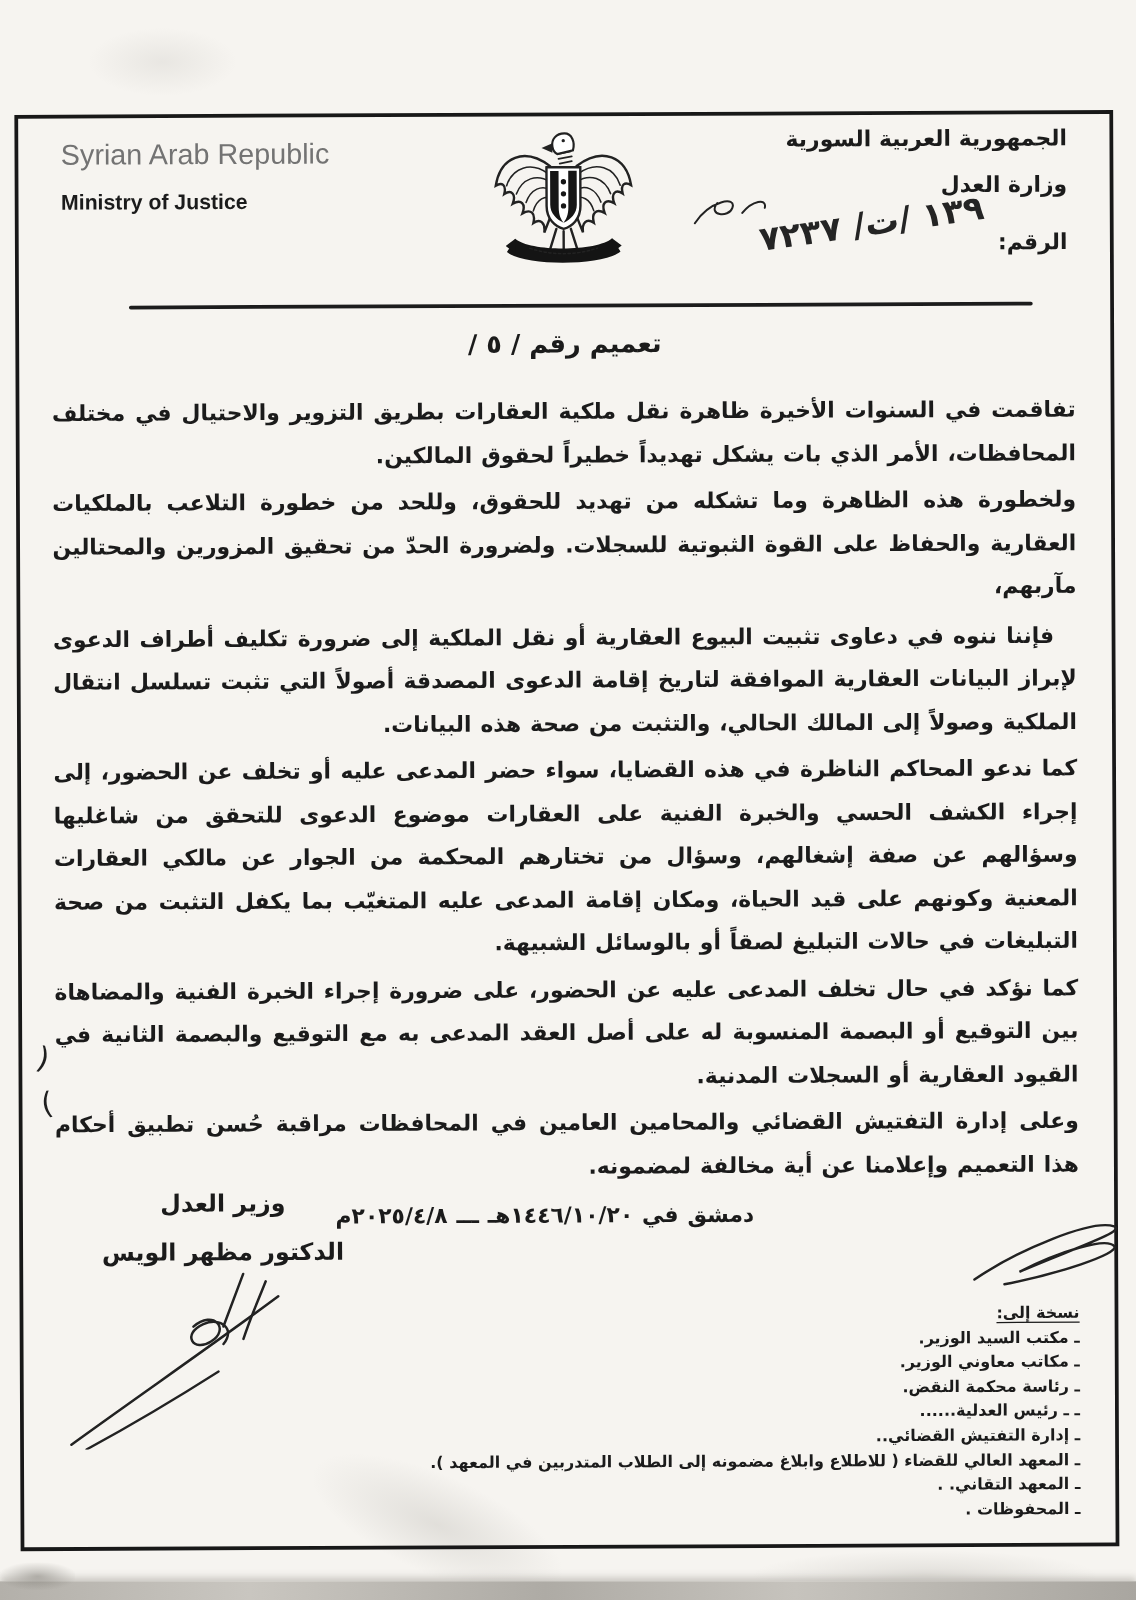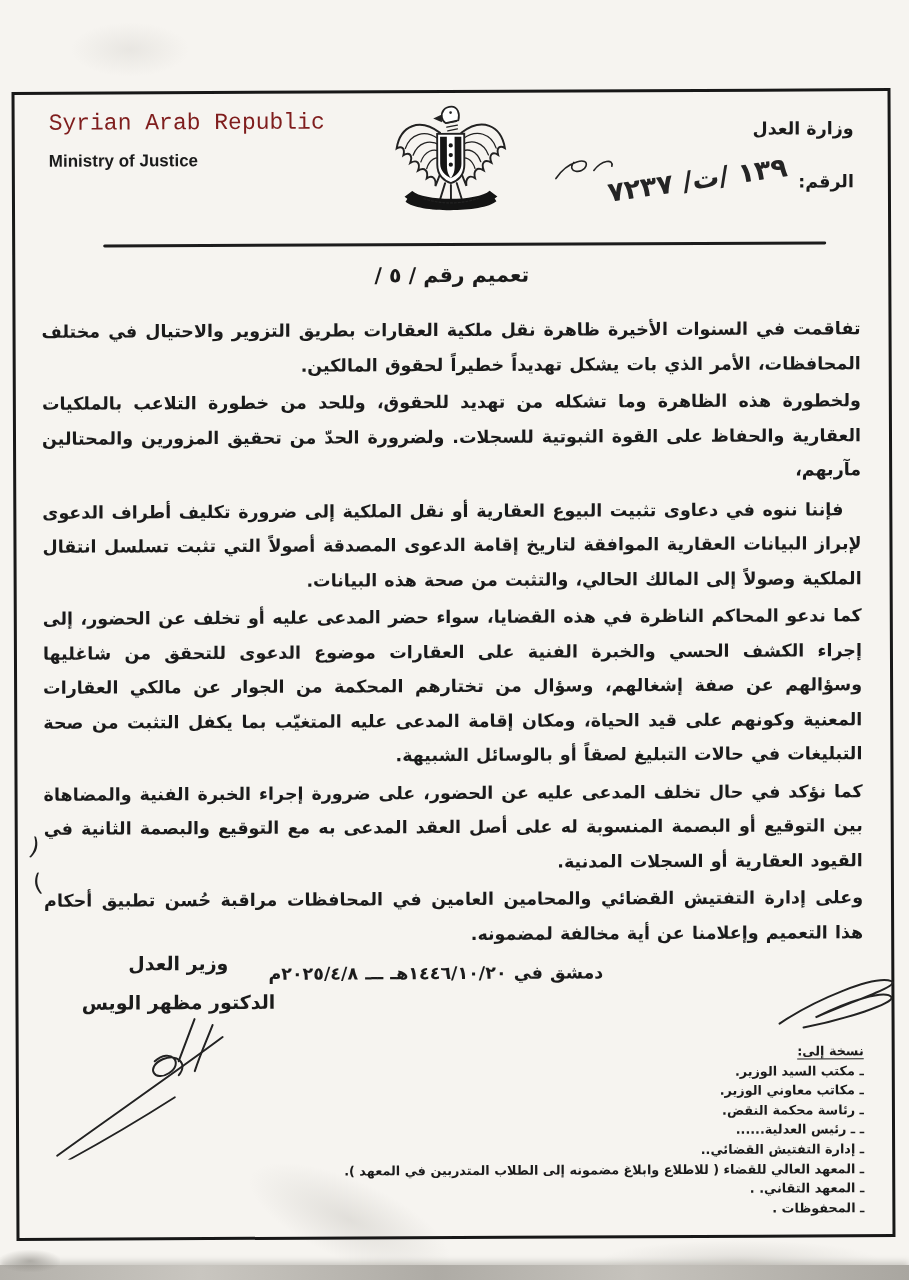--- a/index.html
+++ b/index.html
@@ -22,26 +22,26 @@
   }
   .bottom-corner{position:absolute;left:0;bottom:8px;width:60px;height:22px;background:radial-gradient(ellipse,rgba(110,107,100,.45),transparent 75%);}
 
   .frame{
     position:absolute;left:14px;top:90px;width:873px;height:1143px;
     border:3.5px solid #181818;background:transparent;
     transform:rotate(-0.25deg);transform-origin:50% 50%;
   }
   
   .hdr-en{position:absolute;left:34px;top:16px;}
-  .hdr-en .l1{font-family:Liberation Mono, monospace;font-size:23px;color:#7f1d1d;}
+  .hdr-en .l1{font-family:Liberation Sans, sans-serif;font-size:23px;color:#737373;}
   .hdr-en .l2{font-family:Liberation Sans, sans-serif;font-size:17px;font-weight:bold;margin-top:15px;}
   .hdr-ar{position:absolute;right:34px;top:10px;direction:rtl;text-align:right;}
   .hdr-ar .l1{font-size:17.5px;font-weight:bold;}
   .hdr-ar .l2{font-size:17.5px;font-weight:bold;margin-top:17px;}
-  .numline{position:absolute;right:34px;top:80px;direction:rtl;font-size:17.5px;font-weight:bold;}
+  .numline{position:absolute;right:34px;top:93px;direction:rtl;font-size:17.5px;font-weight:bold;}
   .hand-number{
     position:absolute;right:100px;top:72px;direction:rtl;
     font-size:27px;font-weight:bold;color:#242424;
     transform:rotate(-8deg);letter-spacing:3px;white-space:nowrap;
   }
   .flourish{position:absolute;right:268px;top:60px;}
   .emblem{position:absolute;left:378px;top:8px;}
   .divider{position:absolute;left:88px;right:62px;top:150px;height:3px;background:#1c1c1c;border-radius:2px;}
   .doc-title{position:absolute;left:0;top:170px;width:100%;text-align:center;
     font-size:20.5px;font-weight:bold;direction:rtl;}
@@ -122,20 +122,21 @@
 
         <path class="ink" d="M54,84 l-5,16 M60,86 v16 M66,84 l5,16" stroke-width="2"></path>
 
         <path d="M20,92 c12,11 68,11 80,0 l7,11 c-14,12 -80,12 -94,0 z" fill="#141414"></path>
         <path d="M20,92 l-8,6 8,6 z M100,92 l8,6 -8,6 z" fill="#141414"></path>
         <path class="ink" d="M32,100 c18,6 38,6 56,0" stroke="#f3f3f3" stroke-width="1.2" stroke-dasharray="2 2"></path>
       </svg>
     </div>
 
     <div class="hdr-ar">
+      <div class="l1">الجمهورية العربية السورية</div>
       <div class="l2">وزارة العدل</div>
     </div>
 
     <div class="numline">الرقم:</div>
     <div class="hand-number">١٣٩ /ت/ ٧٢٣٧</div>
     <div class="flourish">
       <svg width="70" height="34" viewBox="0 0 70 34">
         <path class="ink" d="M6,26 C18,8 40,4 36,14 C33,22 16,20 24,10 M44,18 C52,8 64,6 62,14" stroke-width="1.6"></path>
       </svg>
     </div>

